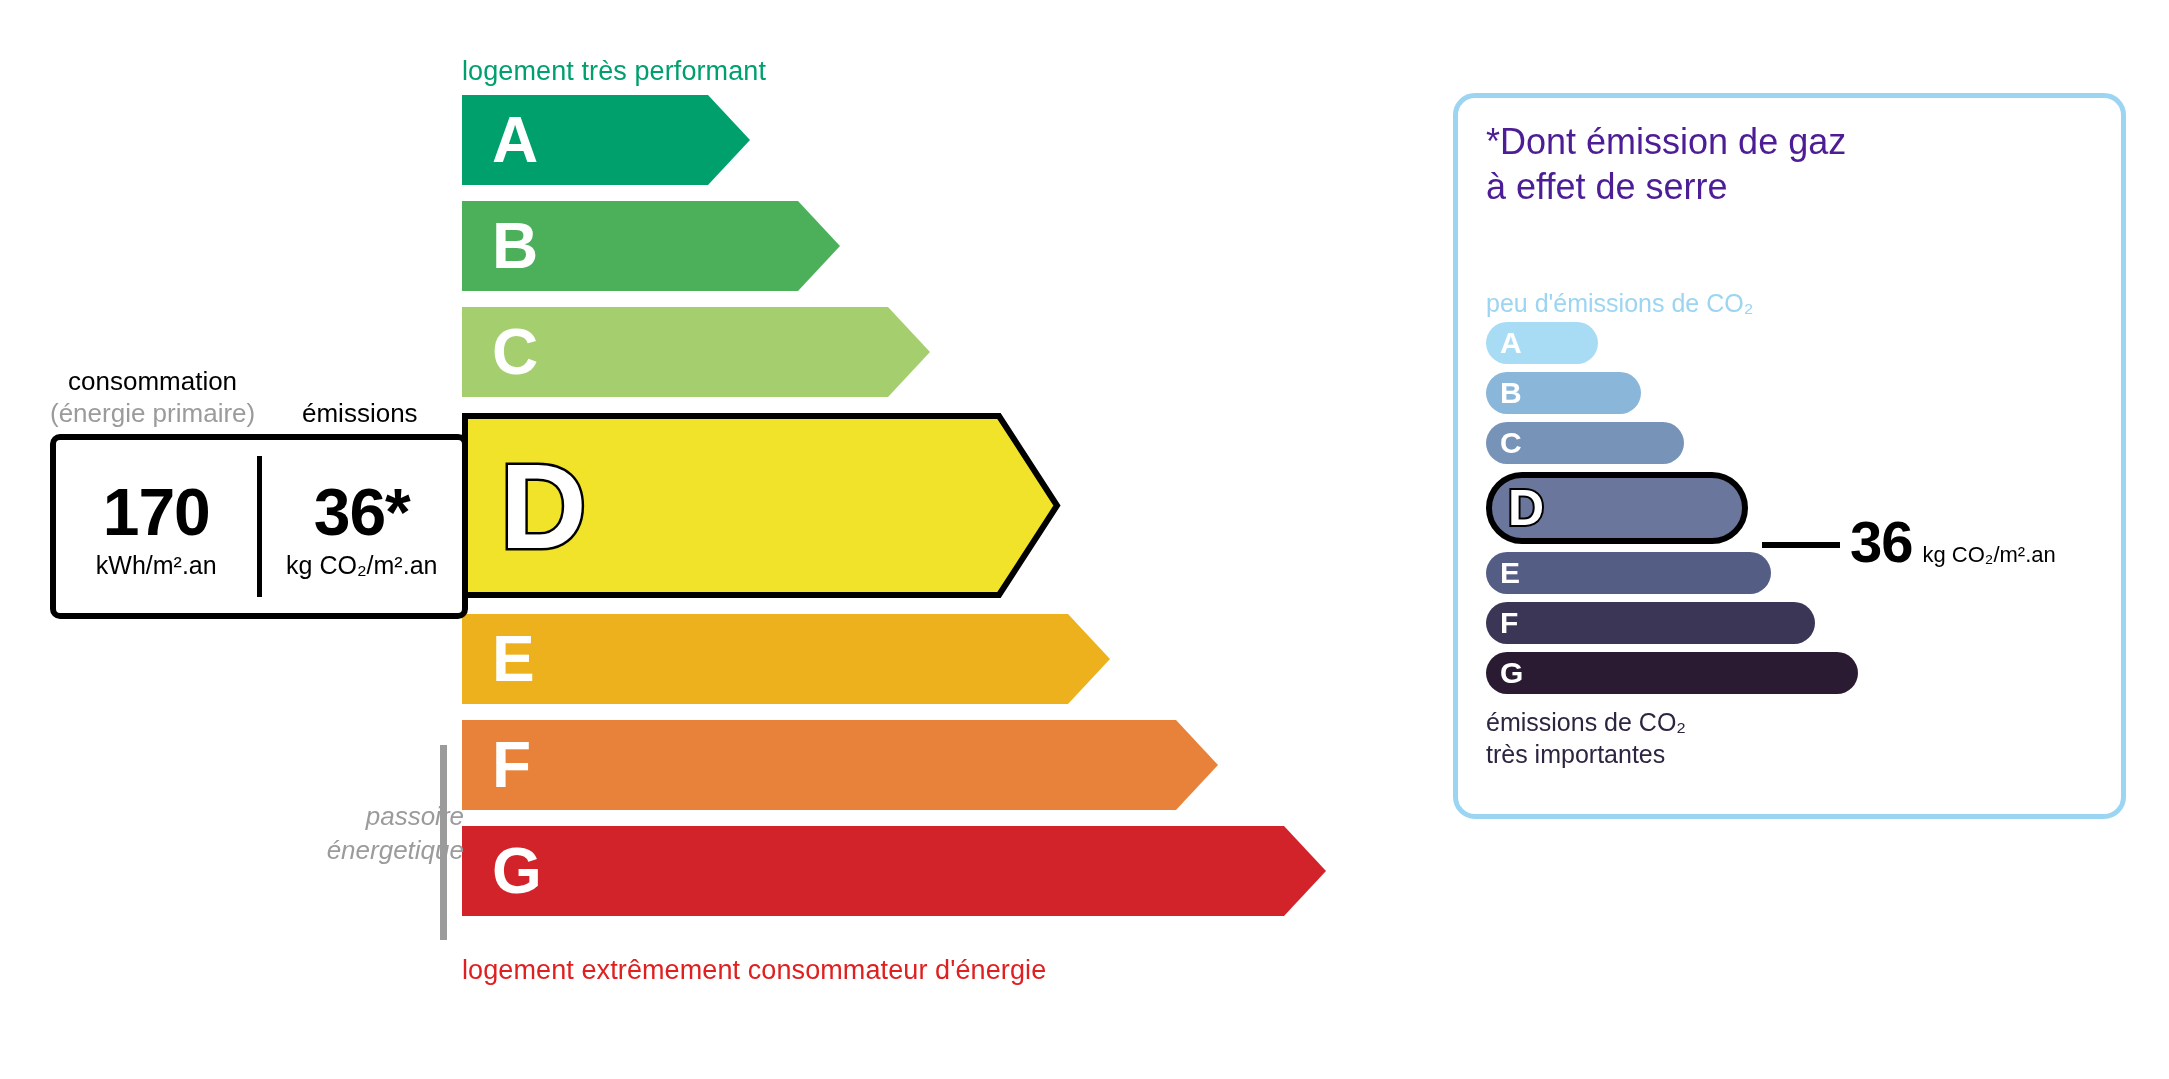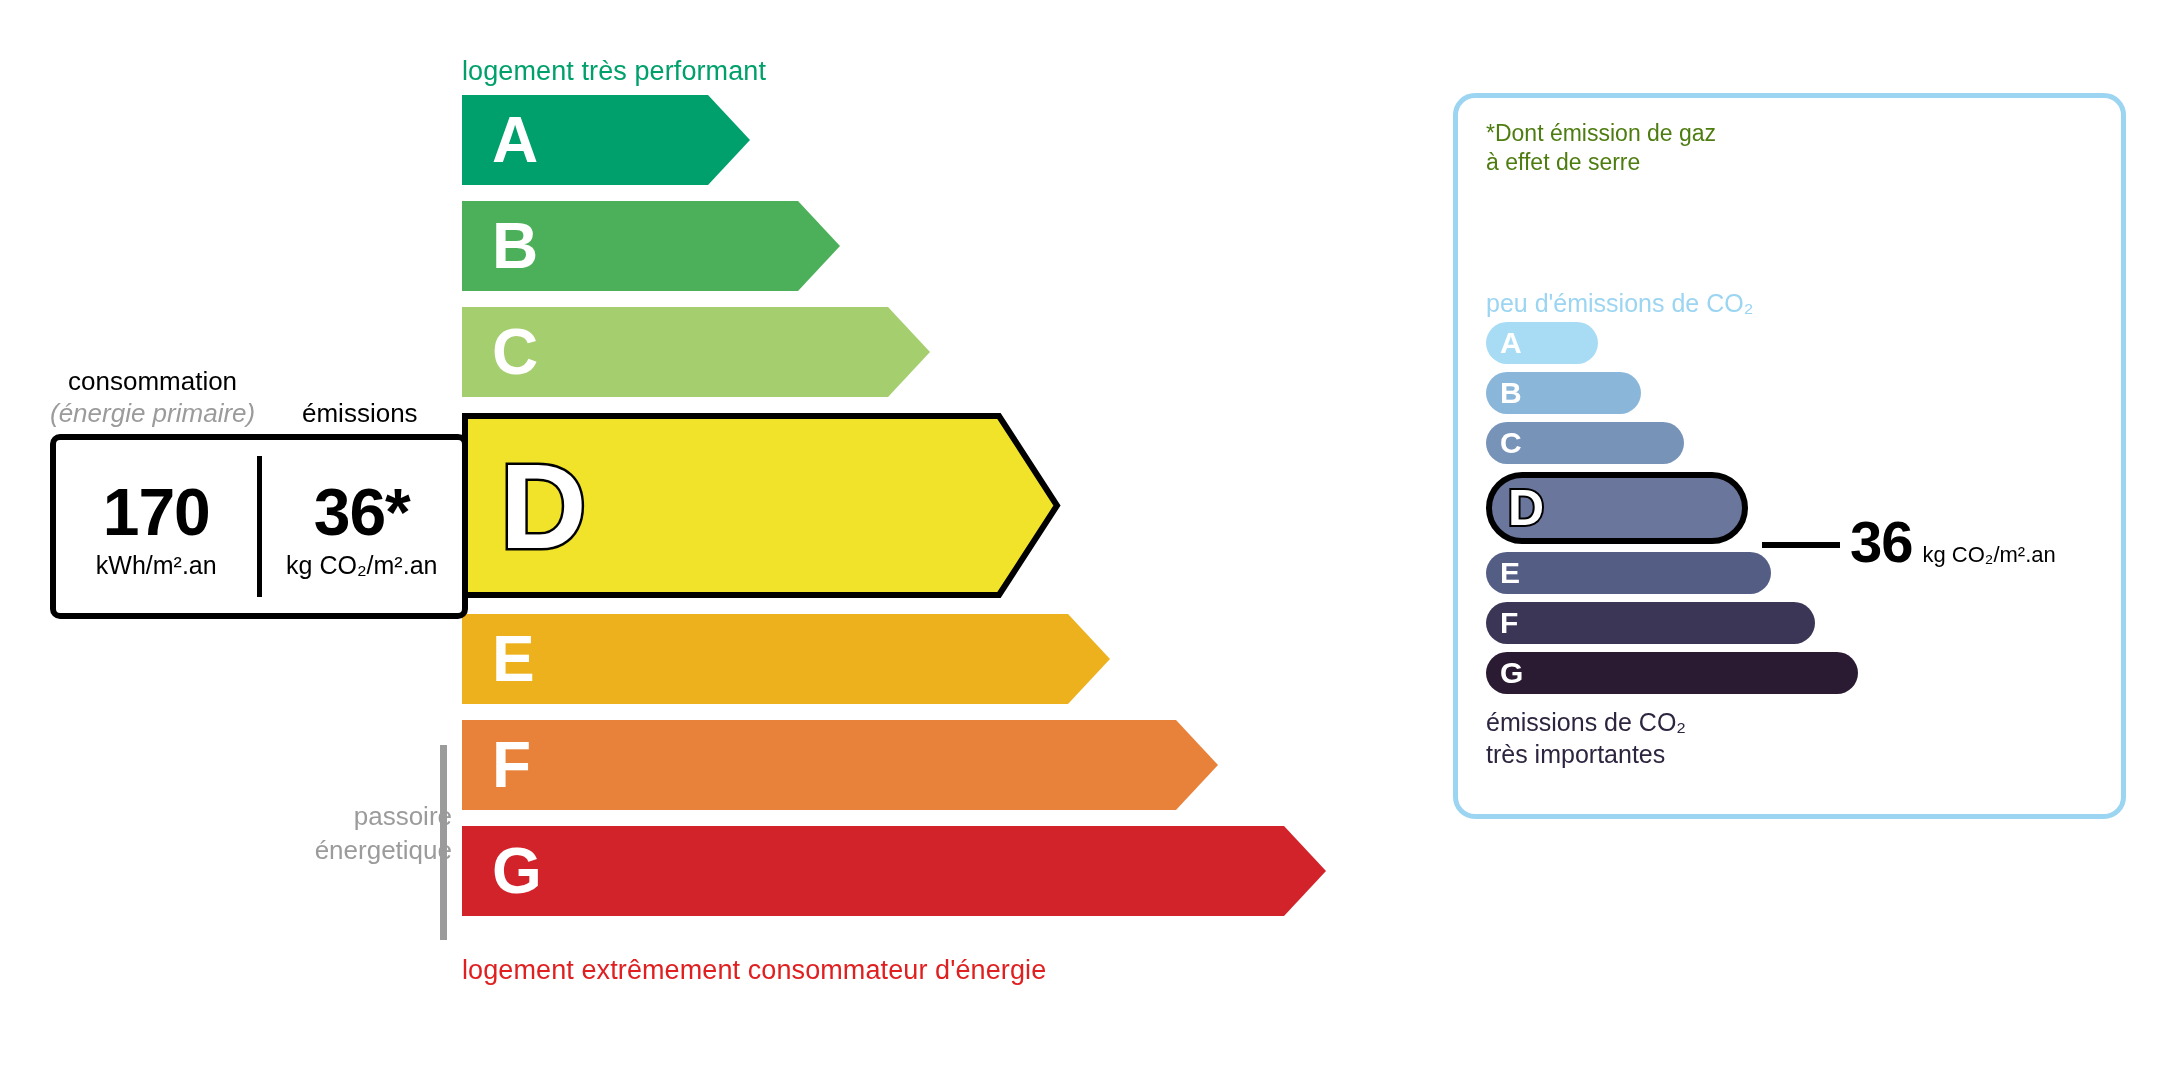--- a/index.html
+++ b/index.html
@@ -132,21 +132,20 @@
     font-size: 26px;
     color: #000000;
     white-space: nowrap;
   }
   .vb-head-sub {
     position: absolute;
     left: 50px; top: 398px;
     font-size: 26px;
     color: #9b9b9b;
     white-space: nowrap;
-    font-style: italic;
   }
   .vb-head-emissions {
     position: absolute;
     left: 302px; top: 398px;
     font-size: 26px;
     color: #000000;
     white-space: nowrap;
     text-align: center;
   }
 
@@ -156,27 +155,28 @@
     font-size: 26px;
     color: #9b9b9b;
     line-height: 1.28;
     white-space: nowrap;
     z-index: 6;
   }
 
   
   #passoire {
     position: absolute;
-    left: 272px; top: 800px;
+    left: 284px; top: 800px;
     width: 180px;
     text-align: right;
     font-size: 26px;
     color: #9b9b9b;
     line-height: 1.3;
     z-index: 6;
+    font-style: italic;
   }
   #passoire-bar {
     position: absolute;
     left: 440px;
     top: 745px;
     width: 7px;
     height: 195px;
     background: #9b9b9b;
     z-index: 6;
   }
@@ -186,22 +186,22 @@
     position: absolute;
     left: 1453px; top: 93px;
     width: 673px; height: 726px;
     border: 5px solid #9bd5f2;
     border-radius: 22px;
     background: #ffffff;
   }
   #co2-title {
     position: absolute;
     left: 28px; top: 21px;
-    font-size: 23px;
-    color: #4d7c0f;
+    font-size: 36px;
+    color: #4c1d95;
     line-height: 1.26;
     white-space: nowrap;
   }
   #co2-top-caption {
     position: absolute;
     left: 28px; top: 191px;
     font-size: 25px;
     color: #9bd5f2;
     white-space: nowrap;
   }

